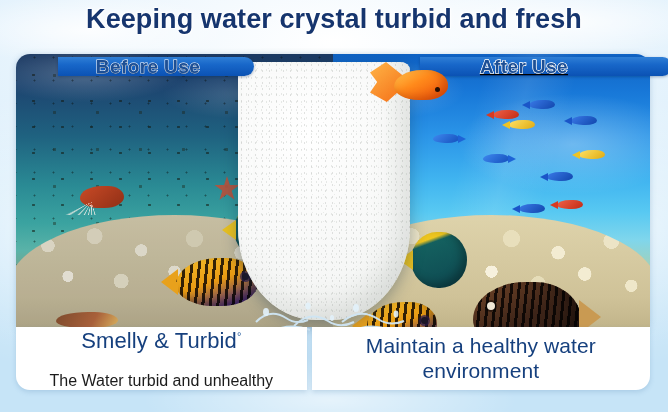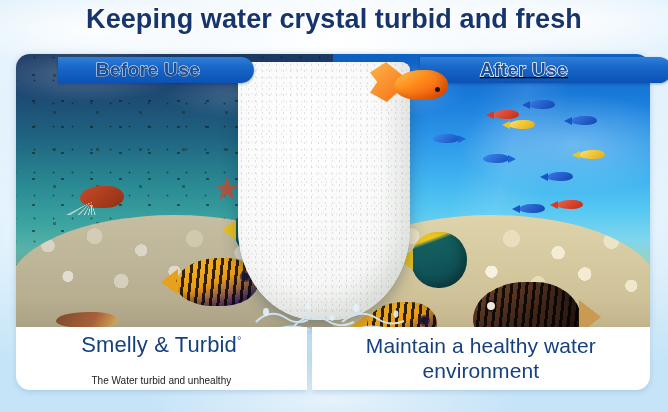--- a/index.html
+++ b/index.html
@@ -250,21 +250,21 @@
     position: absolute;
     width: 26px; height: 26px;
     background: #b5523c;
     clip-path: polygon(50% 0%, 61% 35%, 98% 35%, 68% 57%, 79% 91%, 50% 70%, 21% 91%, 32% 57%, 2% 35%, 39% 35%);
     opacity: .92;
   }
 
   
   .banner {
     position: absolute;
-    height: 26px;
+    height: 19px;
     top: 57px;
     z-index: 30;
     background: linear-gradient(to bottom, #2f7fd6 0%, #1867c9 40%, #0b52b4 100%);
     box-shadow: 0 1px 3px rgba(0,40,90,.35);
     display: flex;
     align-items: center;
     justify-content: center;
   }
   .banner-before {
     left: 58px; width: 196px;
@@ -395,21 +395,21 @@
     line-height: 1.18;
     white-space: normal;
     max-width: 290px;
   }
   .cap-primary .deg {
     font-size: 11px;
     vertical-align: super;
     color: #2a5fa0;
   }
   .cap-secondary {
-    font-size: 10px;
+    font-size: 16px;
     color: #1b1b1b;
     margin-top: 18px;
     white-space: nowrap;
   }
 </style>
 </head>
 <body>
 
 <div id="poster">
 

